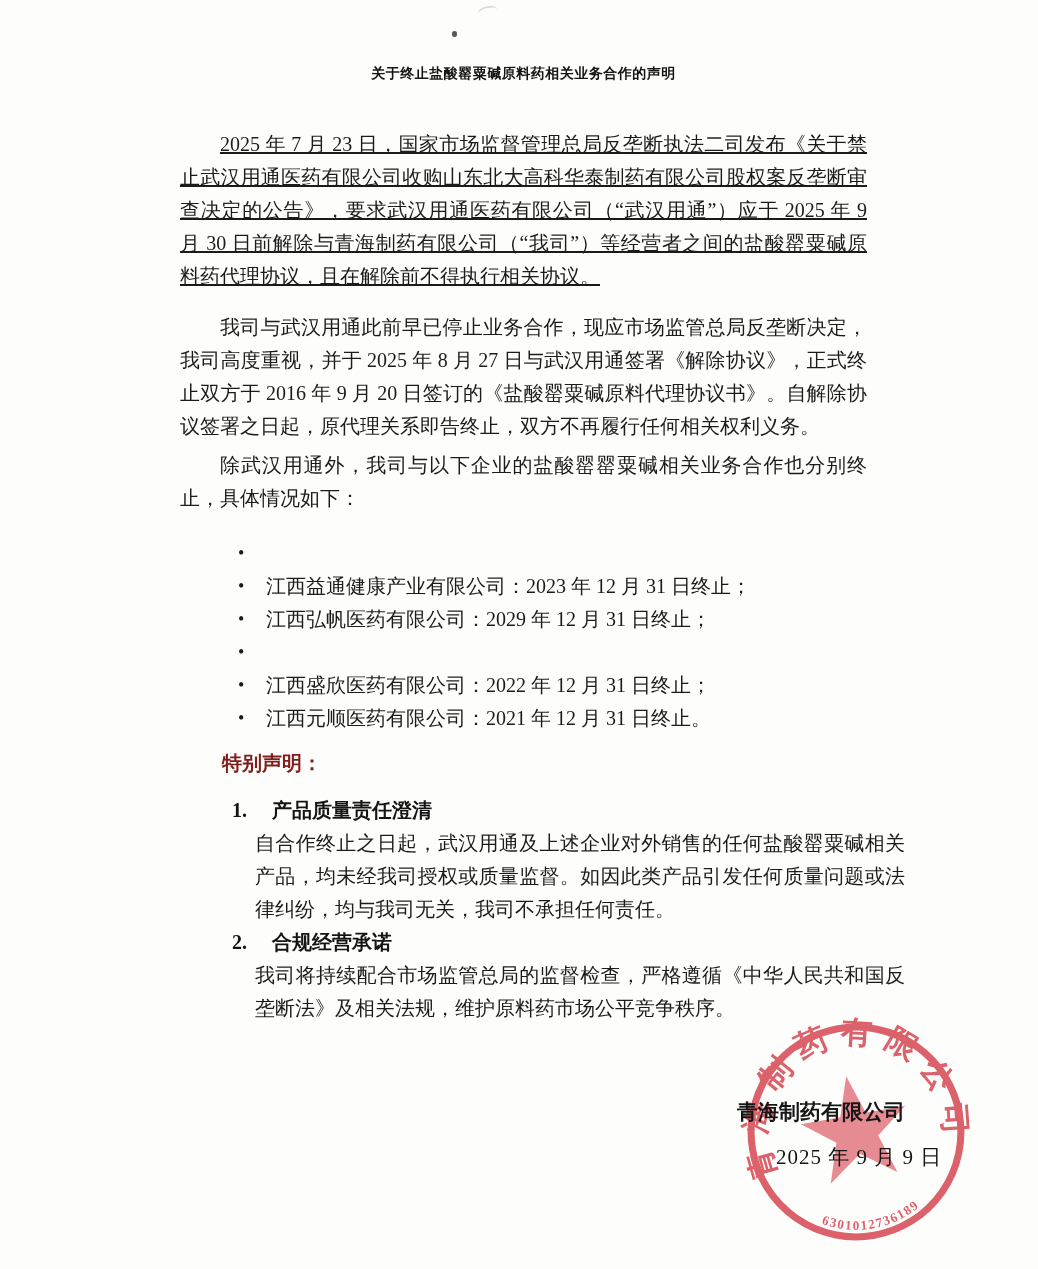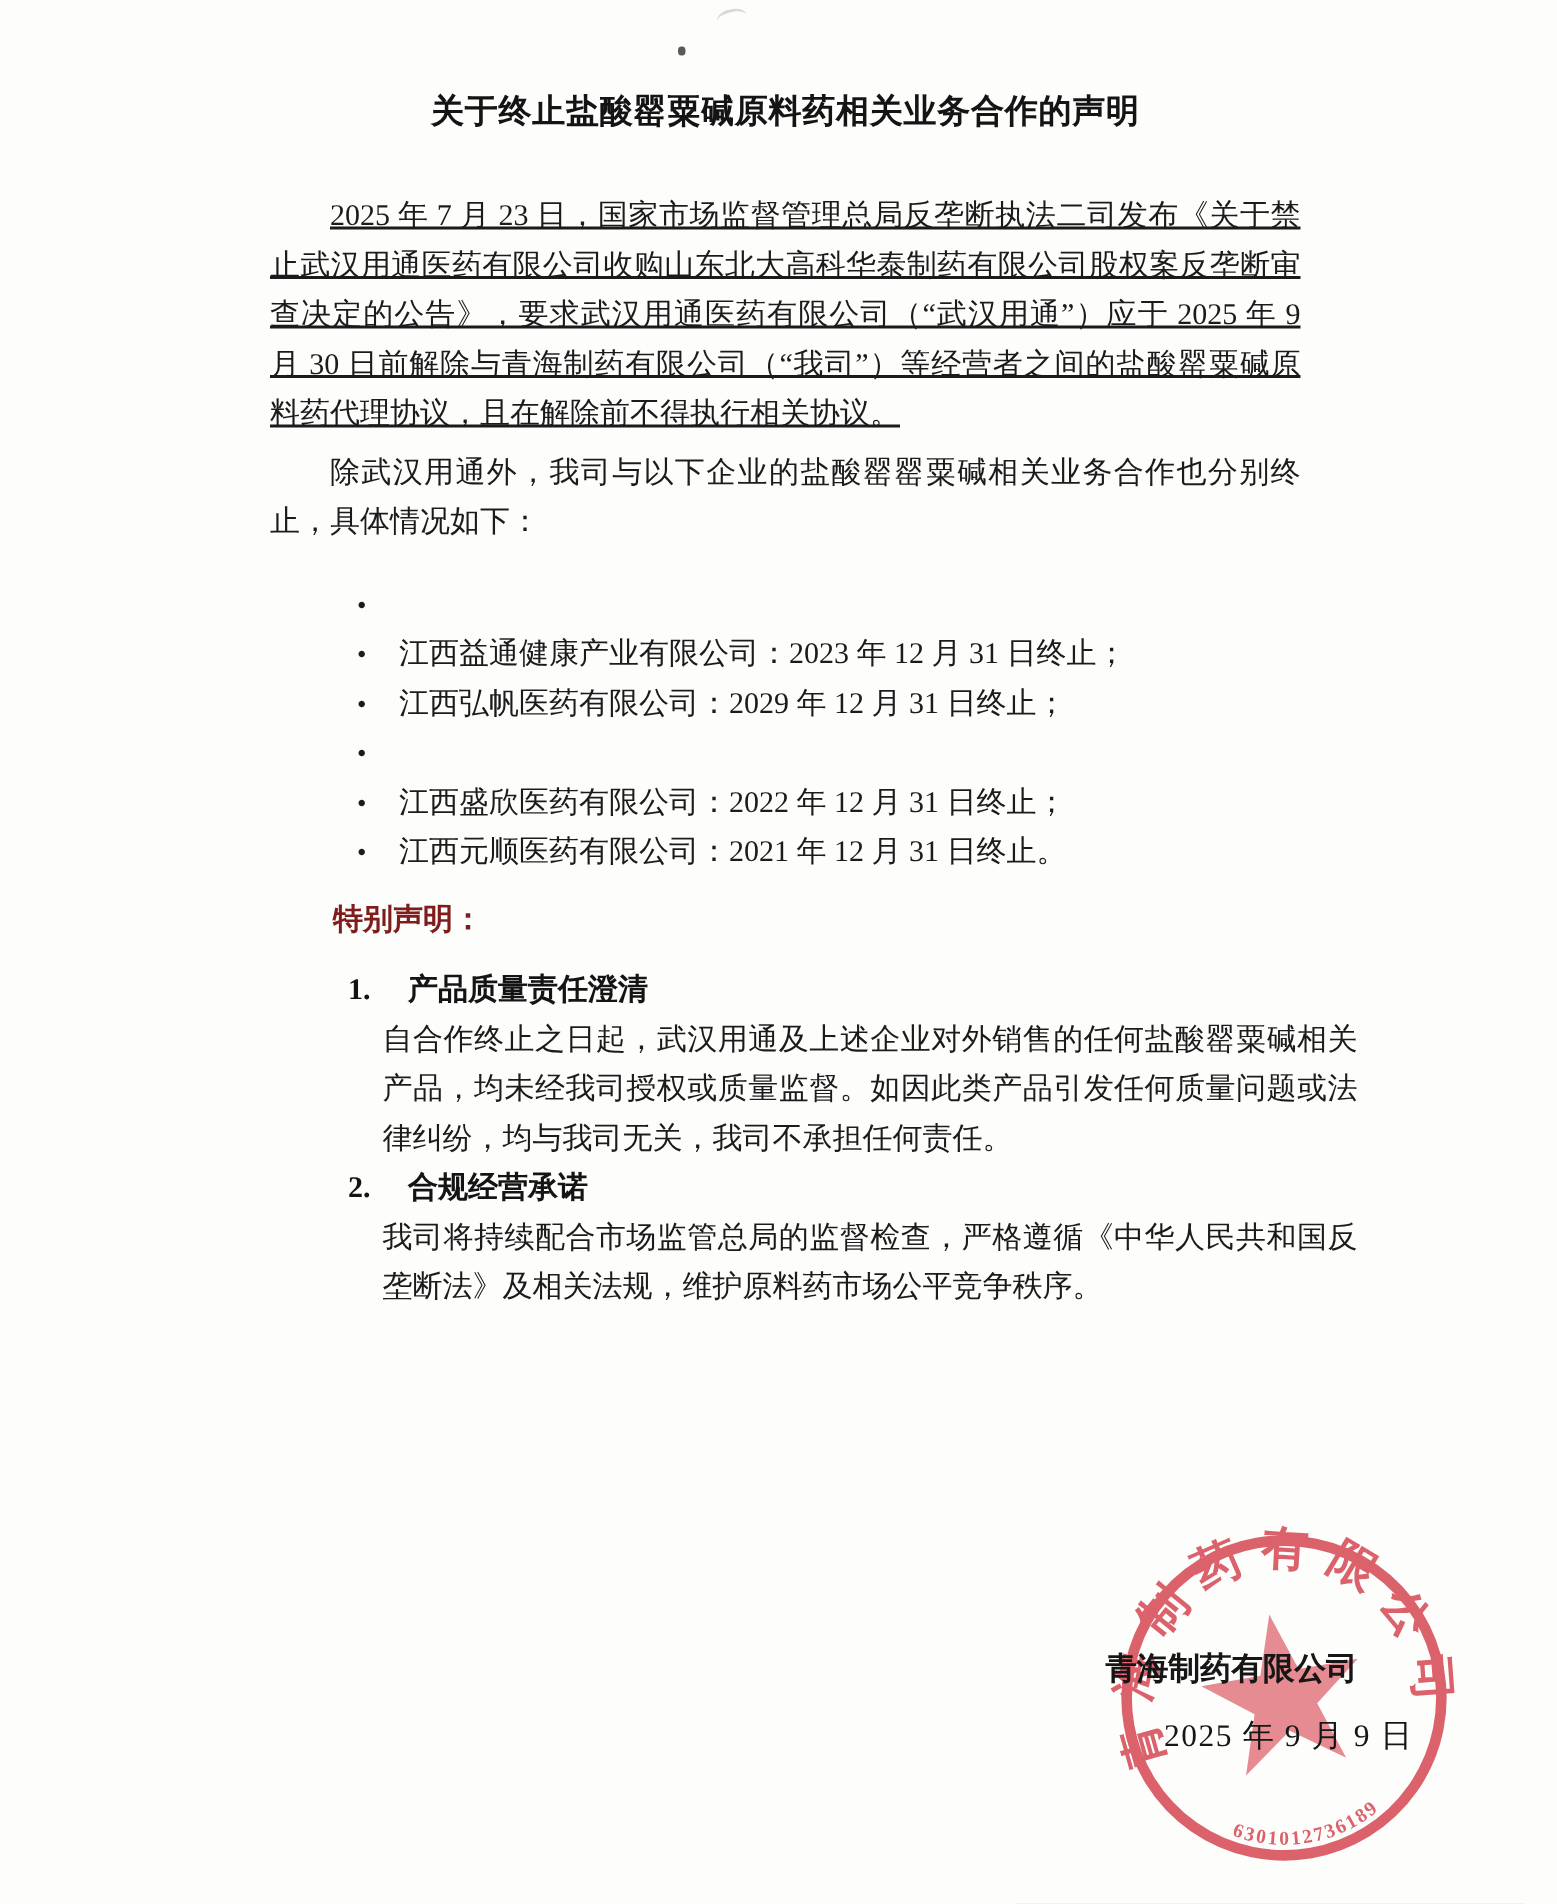--- a/index.html
+++ b/index.html
@@ -8,21 +8,21 @@
     width:1038px;height:1269px;
     margin:0 auto;
     background:#fdfdfc;
     font-family:"Liberation Serif","DejaVu Serif",serif;
     color:#1b1b1b;
     font-size:20px;line-height:33px;
     overflow:hidden;
   }
   .content{position:absolute;left:180px;top:0;width:687px;}
   .doc-title{
-    font-size:22px;font-weight:700;text-align:center;
+    font-size:14px;font-weight:700;text-align:center;
     padding-top:57px;line-height:33px;letter-spacing:.5px;color:#141414;
   }
   .para{text-indent:2em;text-align:justify;margin:0;}
   .para-1{margin-top:38px;text-decoration:underline;}
   .para-2{margin-top:18px;}
   .para-3{margin-top:6px;}
   .term-list{margin-top:22px;}
   .term-item{display:flex;padding-left:58px;}
   .bullet{width:28px;flex:0 0 28px;font-size:18px;}
   .special-heading{margin-top:12px;margin-left:42px;font-weight:700;color:#7f1d1d;}
@@ -57,20 +57,21 @@
 <div class="page">
 
   <div class="speck"></div>
   <div class="curl"></div>
 
   <div class="content">
 
     <div class="doc-title">关于终止盐酸罂粟碱原料药相关业务合作的声明</div>
 
     <p class="para para-1">2025 年 7 月 23 日，国家市场监督管理总局反垄断执法二司发布《关于禁止武汉用通医药有限公司收购山东北大高科华泰制药有限公司股权案反垄断审查决定的公告》，要求武汉用通医药有限公司（“武汉用通”）应于 2025 年 9 月 30 日前解除与青海制药有限公司（“我司”）等经营者之间的盐酸罂粟碱原料药代理协议，且在解除前不得执行相关协议。</p>
+    <p class="para para-2">我司与武汉用通此前早已停止业务合作，现应市场监管总局反垄断决定，我司高度重视，并于 2025 年 8 月 27 日与武汉用通签署《解除协议》，正式终止双方于 2016 年 9 月 20 日签订的《盐酸罂粟碱原料代理协议书》。自解除协议签署之日起，原代理关系即告终止，双方不再履行任何相关权利义务。</p>
     <p class="para para-3">除武汉用通外，我司与以下企业的盐酸罂罂粟碱相关业务合作也分别终止，具体情况如下：</p>
 
     <div class="term-list">
       <div class="term-item">
         <span class="bullet">•</span>
       </div>
       <div class="term-item">
         <span class="bullet">•</span>
         <span>江西益通健康产业有限公司：2023 年 12 月 31 日终止；</span>
       </div>

